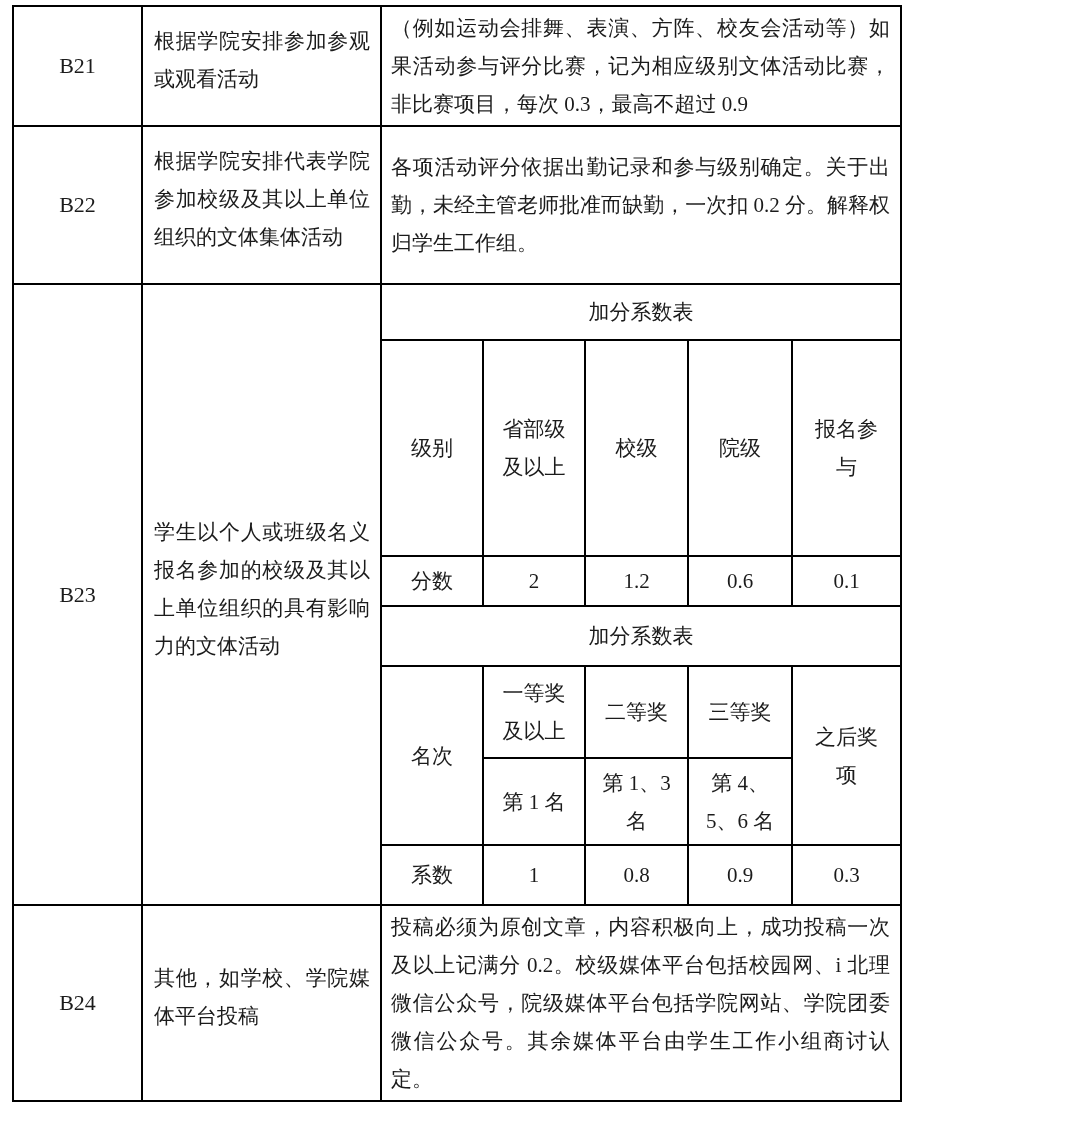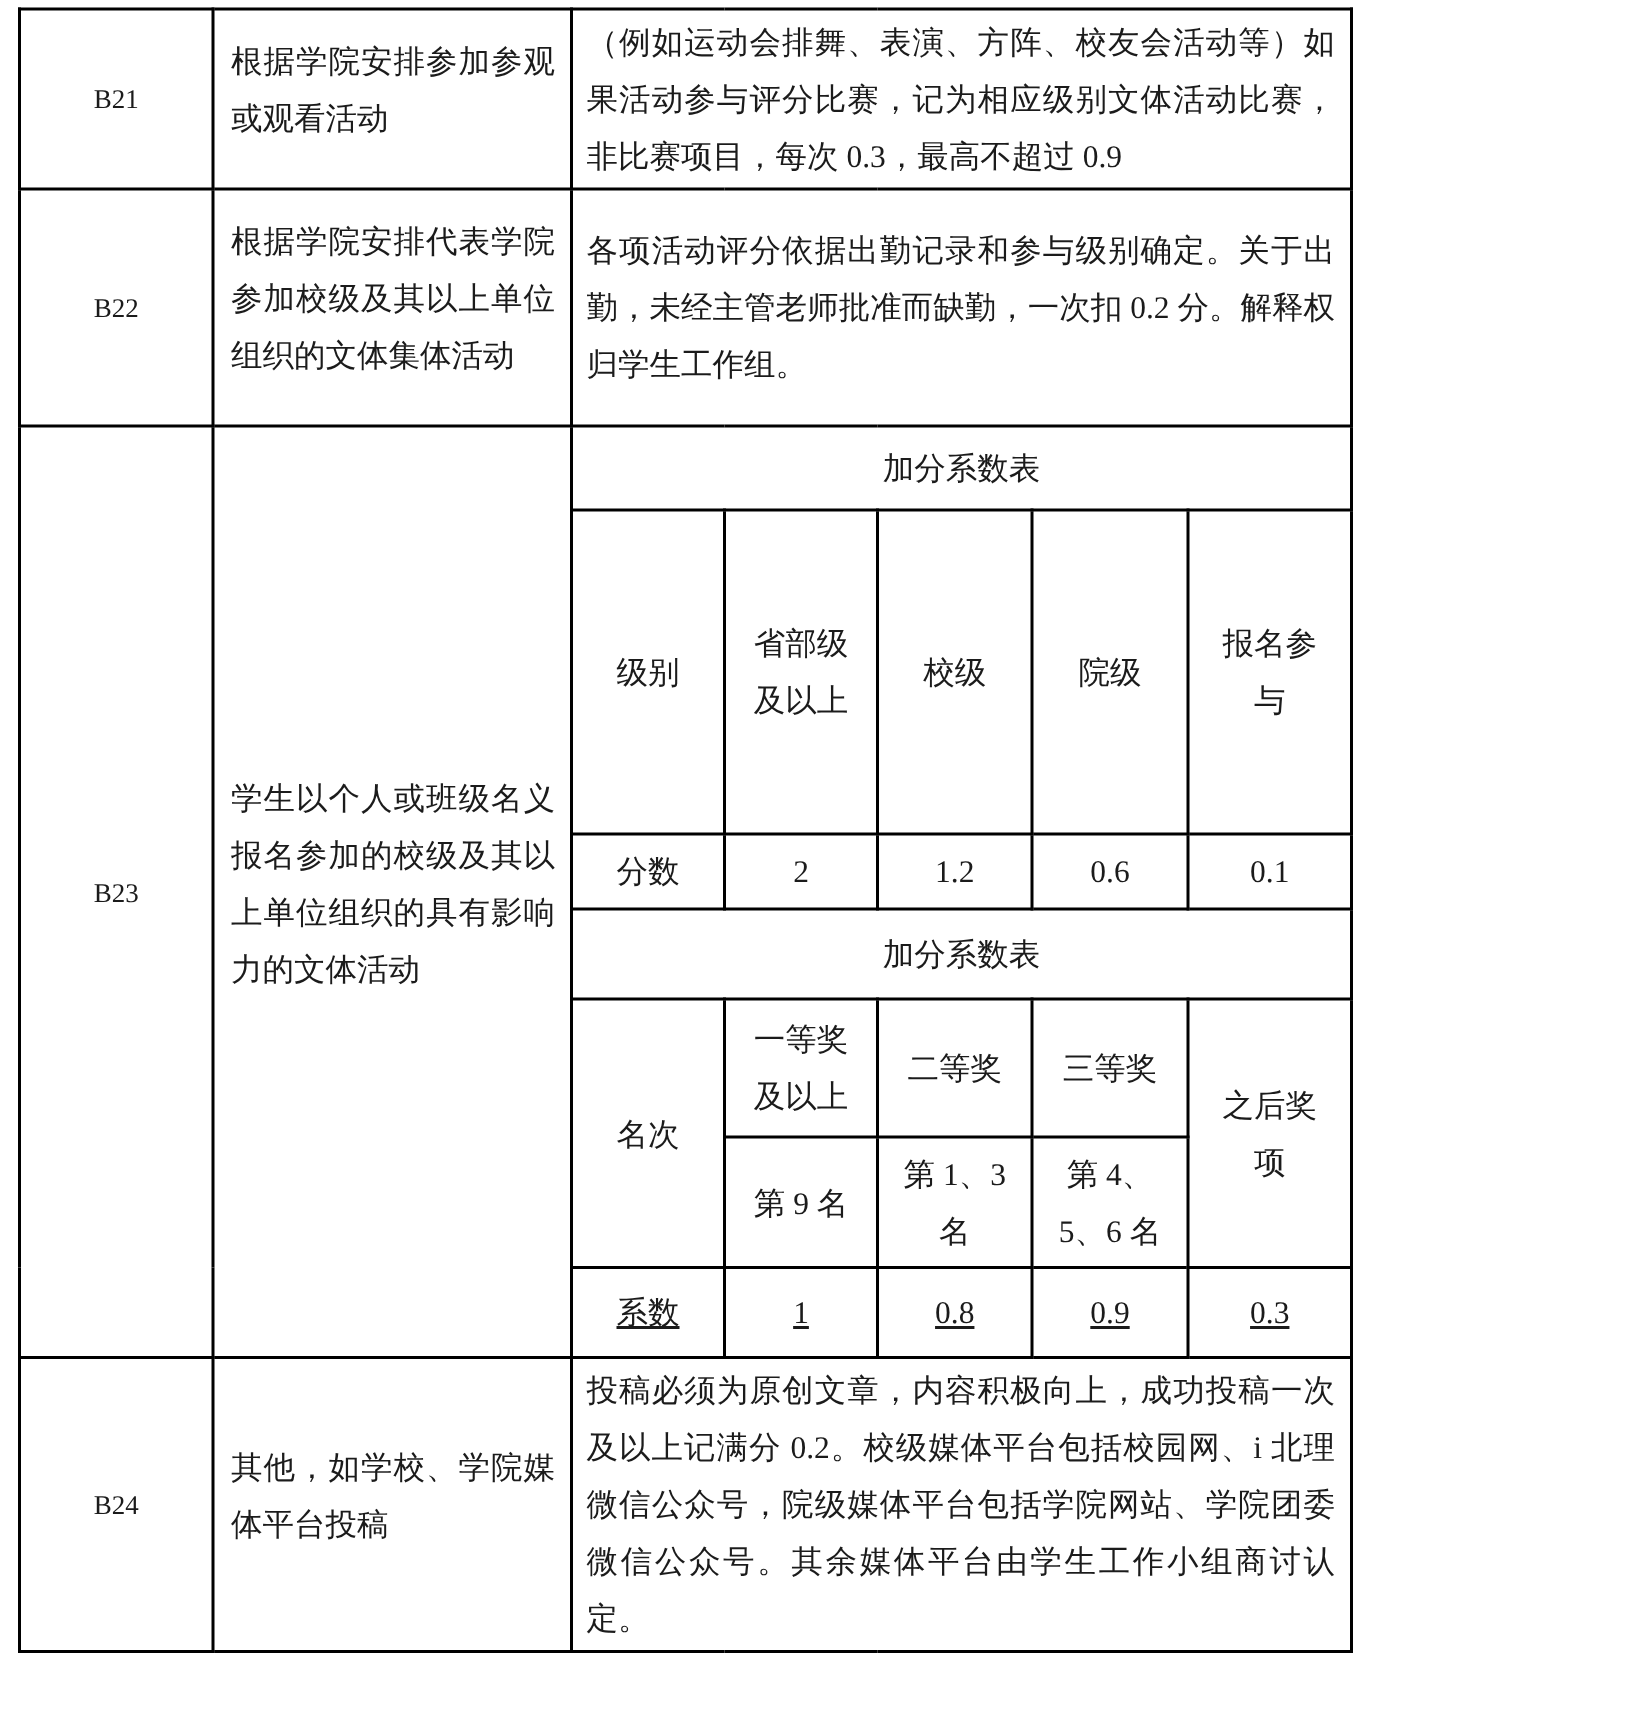--- a/index.html
+++ b/index.html
@@ -38,26 +38,26 @@
   }
   
   tr.r-b21   { height: 118px; }
   tr.r-b22   { height: 158px; }
   tr.r-title1{ height: 56px;  }
   tr.r-lvlhd { height: 216px; margin-left: 16px; }
   tr.r-score { height: 50px;  }
   tr.r-title2{ height: 60px;  }
   tr.r-rank1 { height: 92px;  }
   tr.r-rank2 { height: 87px;  }
-  tr.r-coef  { height: 60px; text-decoration: underline;  }
+  tr.r-coef  { height: 60px;  }
   tr.r-b24   { height: 190px; }
 
   td.id-cell {
     text-align: center;
-    font-size: 18px;
+    font-size: 22px;
   }
   td.desc-cell {
     text-align: justify;
     text-justify: inter-character;
     padding: 2px 10px 14px 11px;
   }
   td.detail-cell {
     text-align: justify;
     text-justify: inter-character;
     padding: 2px 10px 2px 9px;
@@ -124,21 +124,21 @@
     <tr class="r-rank1">
       <td class="center-cell" rowspan="2">名次</td>
       <td class="center-cell pre">一等奖
 及以上</td>
       <td class="center-cell">二等奖</td>
       <td class="center-cell">三等奖</td>
       <td class="center-cell pre" rowspan="2">之后奖
 项</td>
     </tr>
     <tr class="r-rank2">
-      <td class="center-cell">第 9 名</td>
+      <td class="center-cell">第 1 名</td>
       <td class="center-cell pre">第 1、3
 名</td>
       <td class="center-cell pre">第 4、
 5、6 名</td>
     </tr>
     <tr class="r-coef">
       <td class="center-cell">系数</td>
       <td class="center-cell">1</td>
       <td class="center-cell">0.8</td>
       <td class="center-cell">0.9</td>

